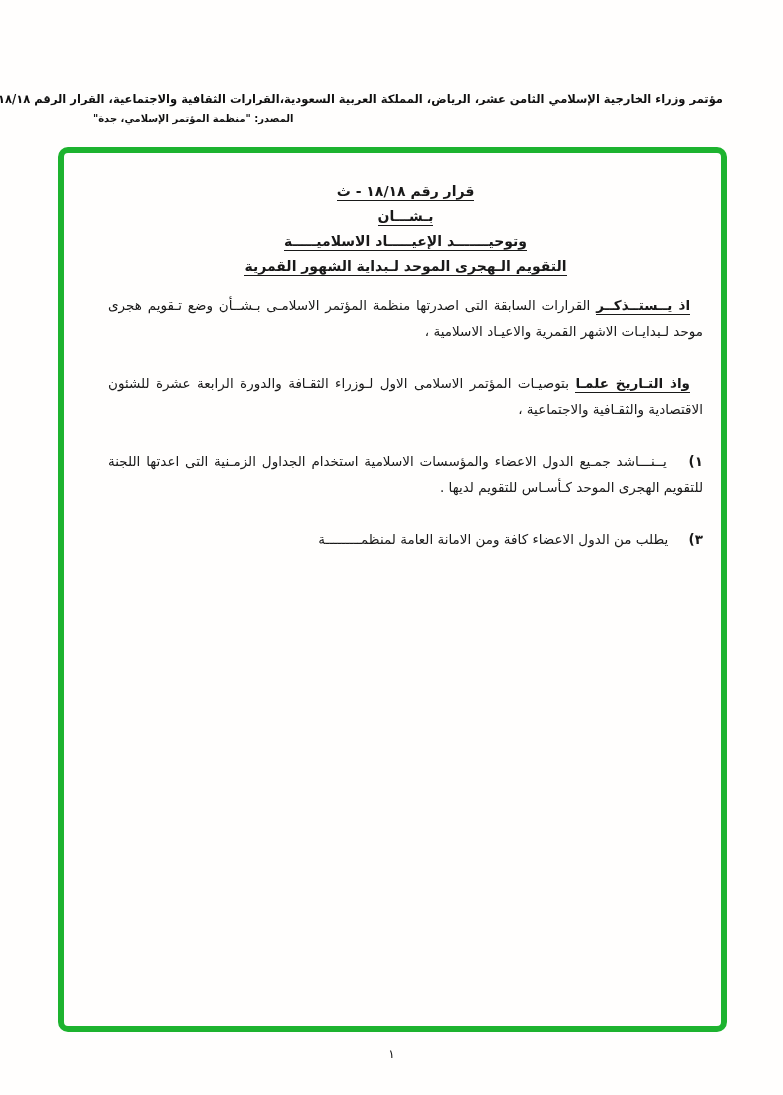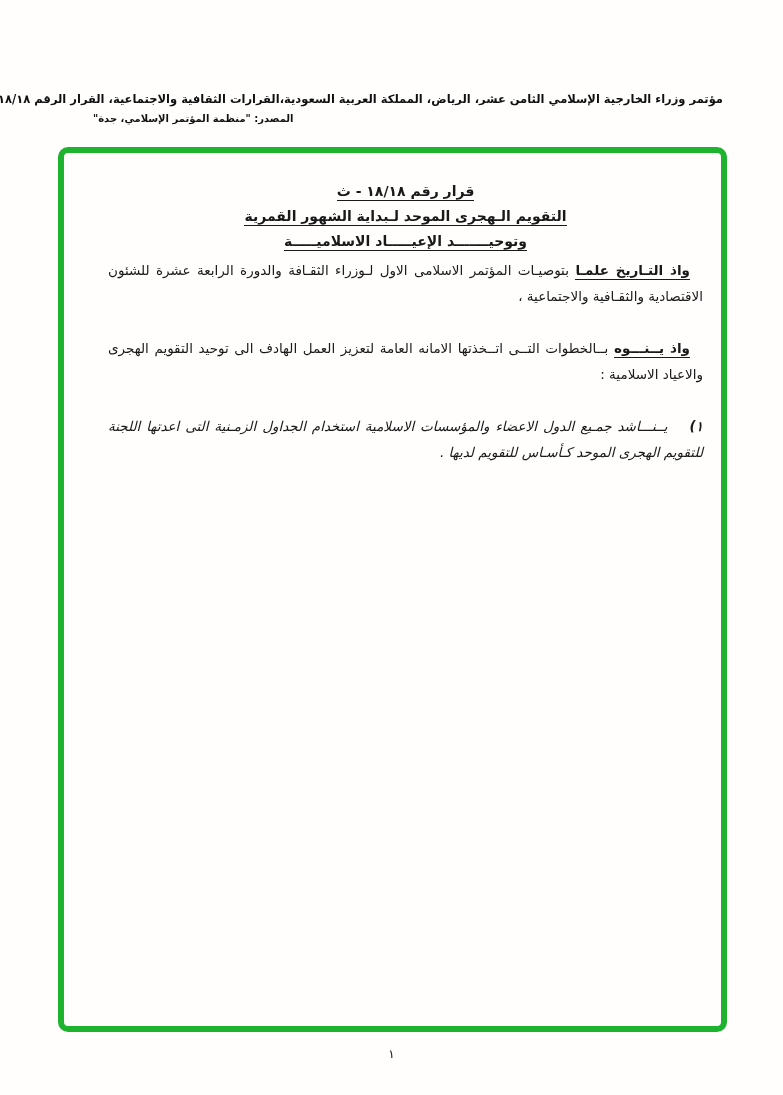--- a/index.html
+++ b/index.html
@@ -24,68 +24,73 @@
     box-sizing:border-box;border:6px solid #1DB32F;border-radius:10px;
   }
   .doc-content{
     position:absolute;top:0;left:0;right:0;bottom:0;
     padding:26px 18px 0 44px;
     direction:rtl;text-align:justify;
     font-size:13.5px;line-height:26px;color:#191919;
   }
   .title-block{
     text-align:center;font-weight:bold;font-size:14px;line-height:25px;
-    margin:0 0 3px 0;
+    margin:0 0 13px 0;
   }
   .title-line > span{border-bottom:1.5px solid #191919;padding-bottom:1px;}
   p.para{margin:0 0 26px 0;text-indent:13px;}
   p.para.strong{font-weight:bold;}
   .lead{font-weight:bold;border-bottom:1.5px solid #191919;padding-bottom:1px;}
-  p.item{margin:16px 0 26px 0;font-style:italic;}
+  p.item{margin:16px 0 26px 0;}
   .item-num{margin-left:16px;font-weight:bold;}
   .page-number{
     position:absolute;top:1047px;left:0;right:0;text-align:center;
     font-size:12px;color:#111;
   }
 </style>
 </head>
 <body>
 
 <div class="page">
 
   <div class="header-line1">مؤتمر وزراء الخارجية الإسلامي الثامن عشر، الرياض، المملكة العربية السعودية،القرارات الثقافية والاجتماعية، القرار الرقم ١٨/١٨-ث</div>
   <div class="header-line2">المصدر: "منظمة المؤتمر الإسلامي، جدة"</div>
 
   <div class="doc-frame" style="border-color: rgb(29, 179, 47);">
     <div class="doc-content">
 
       <div class="title-block">
         <div class="title-line"><span>قرار رقم ١٨/١٨ - ث</span></div>
+        <div class="title-line"><span>بـشـــان</span></div>
+        <div class="title-line"><span>وتوحيـــــــد الإعيـــــاد الاسلاميـــــة</span></div>
         <div class="title-line"><span>التقويم الـهجرى الموحد لـبداية الشهور القمرية</span></div>
-        <div class="title-line"><span>وتوحيـــــــد الإعيـــــاد الاسلاميـــــة</span></div>
       </div>
 
 
+      <p class="para">
+        <span class="lead">اذ يــستــذكــر</span>
+        <span>القرارات السابقة التى اصدرتها منظمة المؤتمر الاسلامـى بـشــأن وضع تـقويم هجرى موحد لـبدايـات الاشهر القمرية والاعيـاد الاسلامية ،</span>
+      </p>
 
       <p class="para">
         <span class="lead">واذ التـاريخ علمـا</span>
         <span>بتوصيـات المؤتمر الاسلامى الاول لـوزراء الثقـافة والدورة الرابعة عشرة للشئون الاقتصادية والثقـافية والاجتماعية ،</span>
       </p>
 
 
-      <p class="para">
-        <span class="lead">واذ يــنـــوه</span>
-        <span>بــالخطوات التــى اتــخذتها الامانه العامة لتعزيز العمل الهادف الى توحيد التقويم الهجرى والاعياد الاسلامية :</span>
-      </p>
 
       <p class="item">
         <span class="item-num">١)</span>
         <span>يــنـــاشد جمـيع الدول الاعضاء والمؤسسات الاسلامية استخدام الجداول الزمـنية التى اعدتها اللجنة للتقويم الهجرى الموحد كـأسـاس للتقويم لديها .</span>
       </p>
 
 
+      <p class="item">
+        <span class="item-num">٣)</span>
+        <span>يطلب من الدول الاعضاء كافة ومن الامانة العامة لمنظمـــــــــة</span>
+      </p>
 
     </div>
   </div>
 
   <div class="page-number">١</div>
 
 </div>
 
 </body></html>

